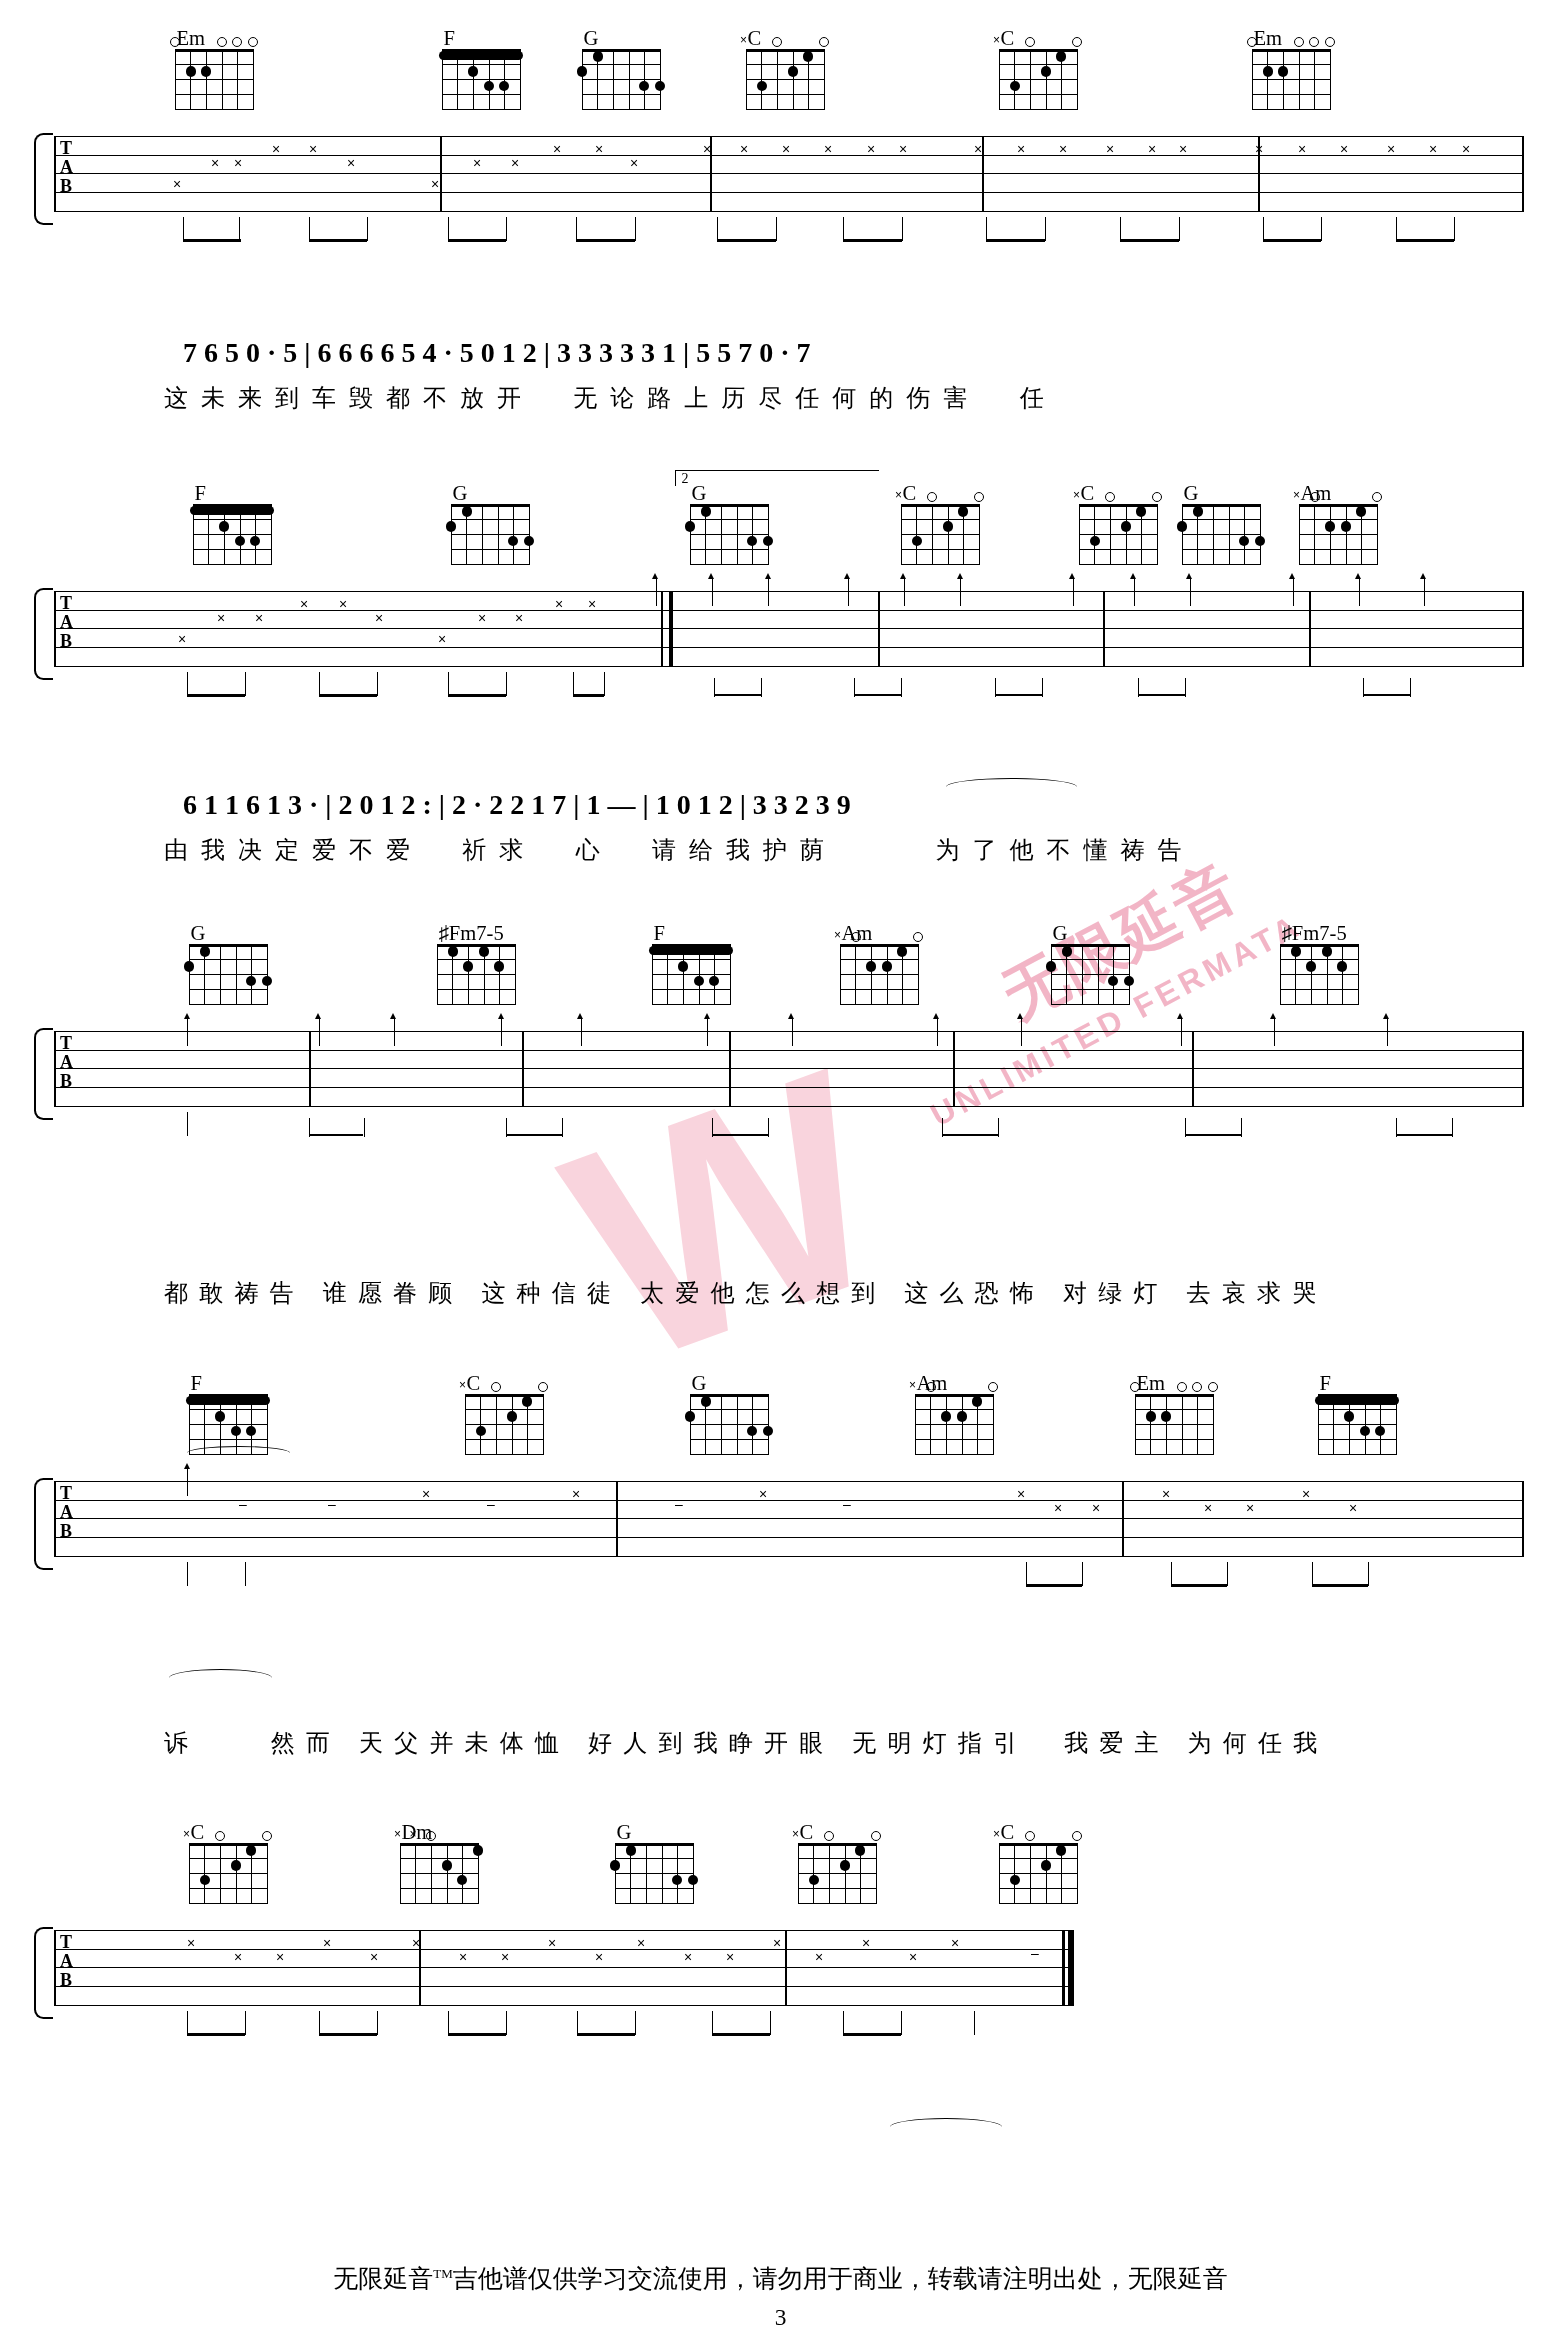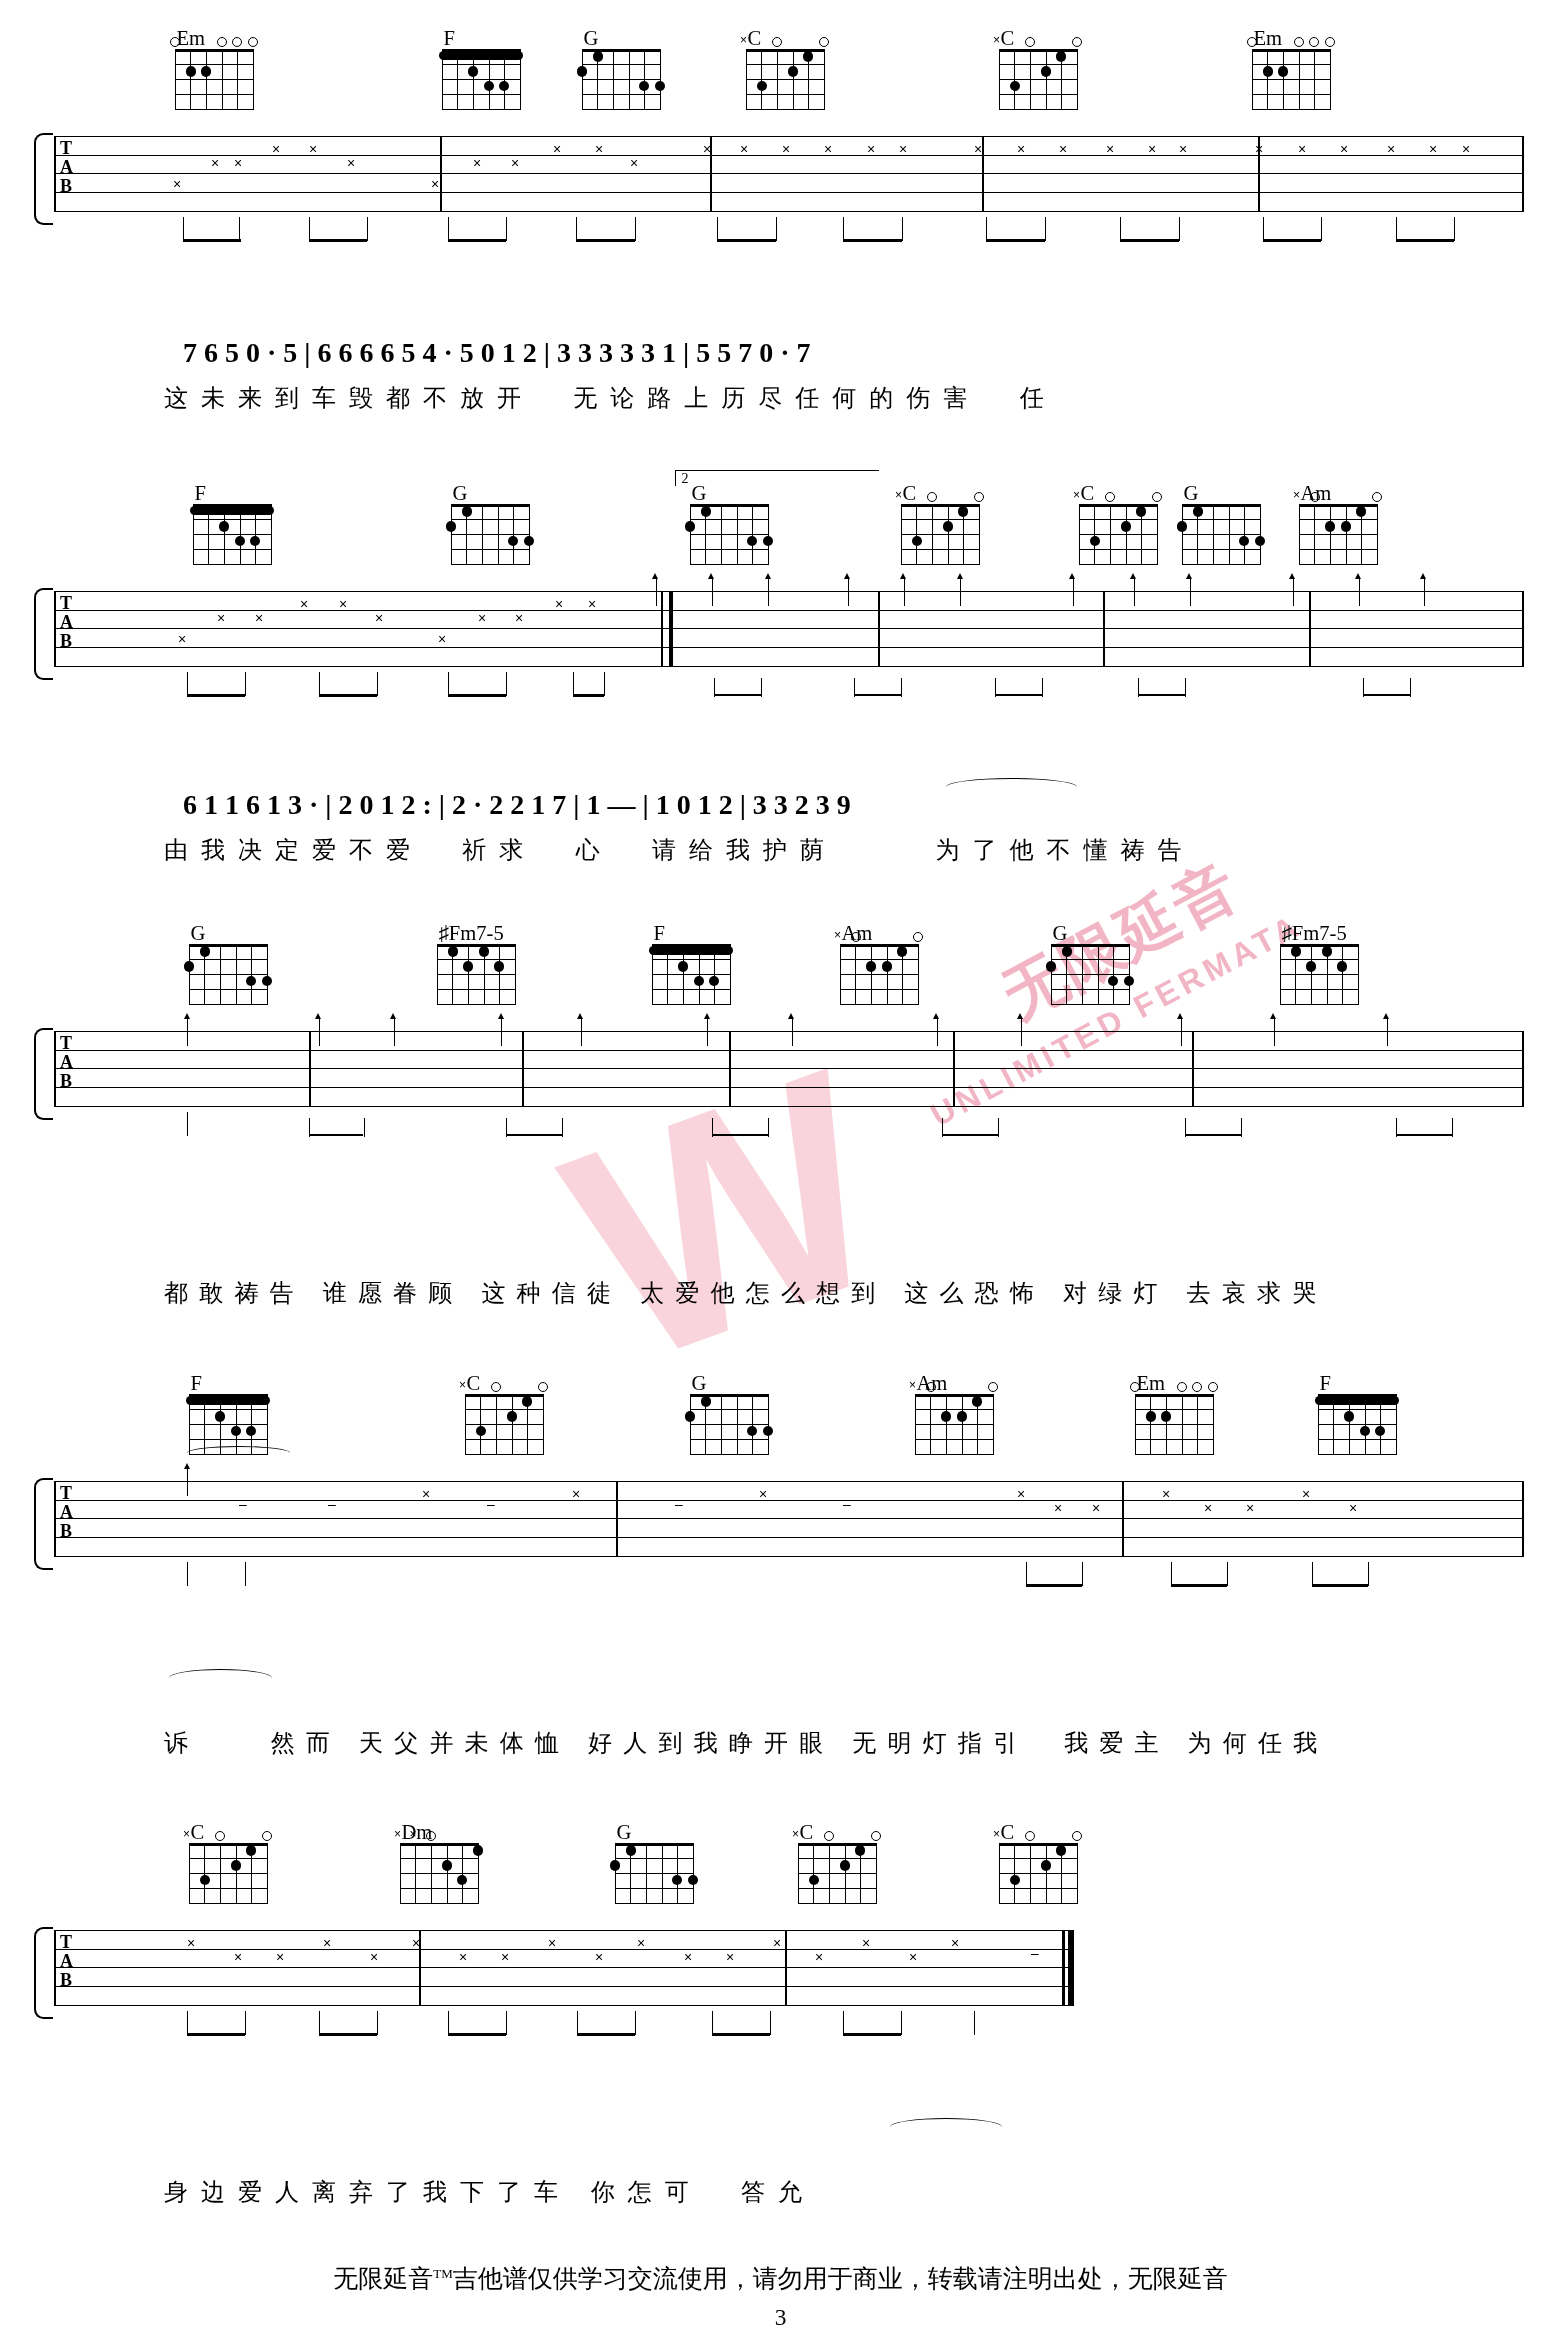--- a/index.html
+++ b/index.html
@@ -1115,23 +1115,20 @@
         <div class="beam" style="left:712px;top:112px;width:58px"></div>
         <div class="stem" style="left:843px;top:90px;height:24px"></div>
         <div class="stem" style="left:901px;top:90px;height:24px"></div>
         <div class="beam" style="left:843px;top:112px;width:58px"></div>
         <div class="stem" style="left:974px;top:90px;height:24px"></div>
       </div>
     </div>
 
     <div class="numline" style="top:309px;height:94px;">
       <div class="slur" style="left:890px;top:-13px;width:112px;"></div>
-      <div class="lyr" style="left:164px;top:45px;letter-spacing:13px;">
-        <span>身</span><span>边</span><span>爱</span><span>人</span><span>离</span><span>弃</span><span>了</span><span>我</span><span>下</span><span>了</span><span>车</span>&nbsp;<span>你</span><span>怎</span><span>可</span>&nbsp;&nbsp;<span>答</span><span>允</span>
-      </div>
     </div>
   </div>
 
   <div class="footer">
     <span>无限延音</span><sup>TM</sup><span>吉他谱仅供学习交流使用，请勿用于商业，转载请注明出处，无限延音</span>
   </div>
   <div class="pageno">3</div>
 </div>
 
 

